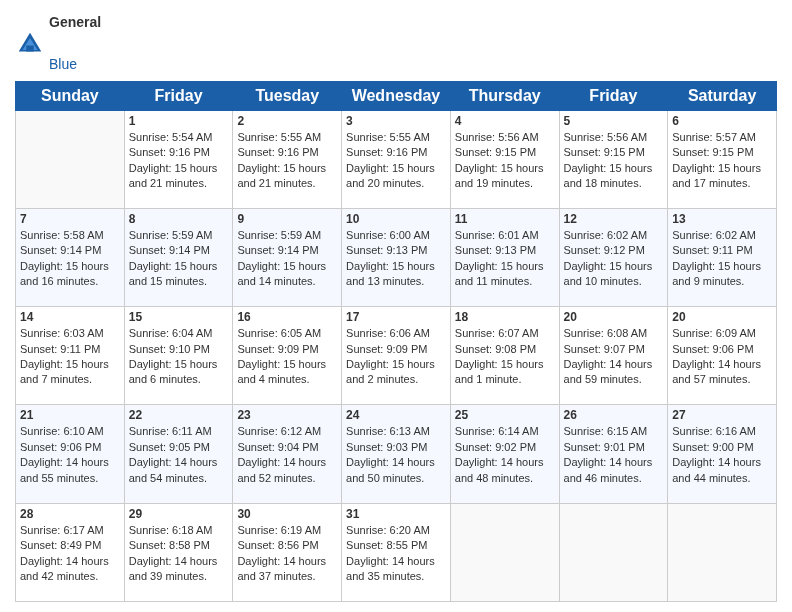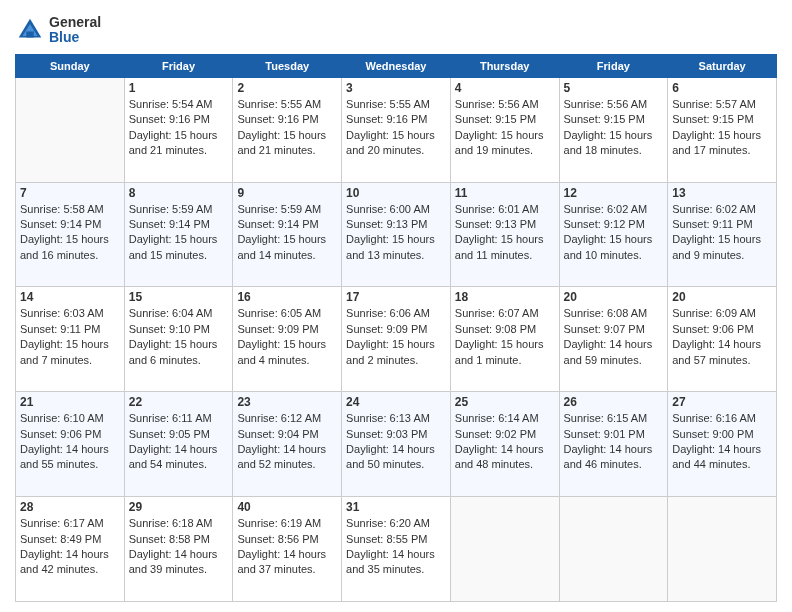--- a/index.html
+++ b/index.html
@@ -25,29 +25,30 @@
     }
     .logo {
       display: flex;
       align-items: center;
       gap: 4px;
     }
     .logo-text {
       display: flex;
       flex-direction: column;
       line-height: 1.1;
+      gap: 27px;
     }
     .logo-general {
       font-size: 14px;
       font-weight: bold;
       color: #333;
     }
     .logo-blue {
       font-size: 14px;
-      font-weight: bold;
+      font-weight: normal;
       color: #1a5fa8;
     }
     .logo-icon {
       width: 30px;
       height: 30px;
     }
     .title-block {
       text-align: right;
     }
     .main-title {
@@ -65,21 +66,21 @@
       border: 1px solid #ccc;
       border-collapse: collapse;
       width: 100%;
       table-layout: fixed;
     }
     .calendar th {
       background-color: #1a5fa8;
       color: white;
       text-align: center;
       padding: 5px 3px;
-      font-size: 11px;
+      font-size: 16px;
       font-weight: bold;
       border: 1px solid #1a5fa8;
     }
     .calendar td {
       border: 1px solid #ccc;
       vertical-align: top;
       padding: 3px 4px;
       font-size: 10px;
       color: #333;
       background: #fff;
@@ -345,21 +346,21 @@
 and 42 minutes.</div>
           </td>
           <td>
             <div class="day-num">29</div>
             <div class="day-info">Sunrise: 6:18 AM
 Sunset: 8:58 PM
 Daylight: 14 hours
 and 39 minutes.</div>
           </td>
           <td>
-            <div class="day-num">40</div>
+            <div class="day-num">30</div>
             <div class="day-info">Sunrise: 6:19 AM
 Sunset: 8:56 PM
 Daylight: 14 hours
 and 37 minutes.</div>
           </td>
           <td>
             <div class="day-num">31</div>
             <div class="day-info">Sunrise: 6:20 AM
 Sunset: 8:55 PM
 Daylight: 14 hours

